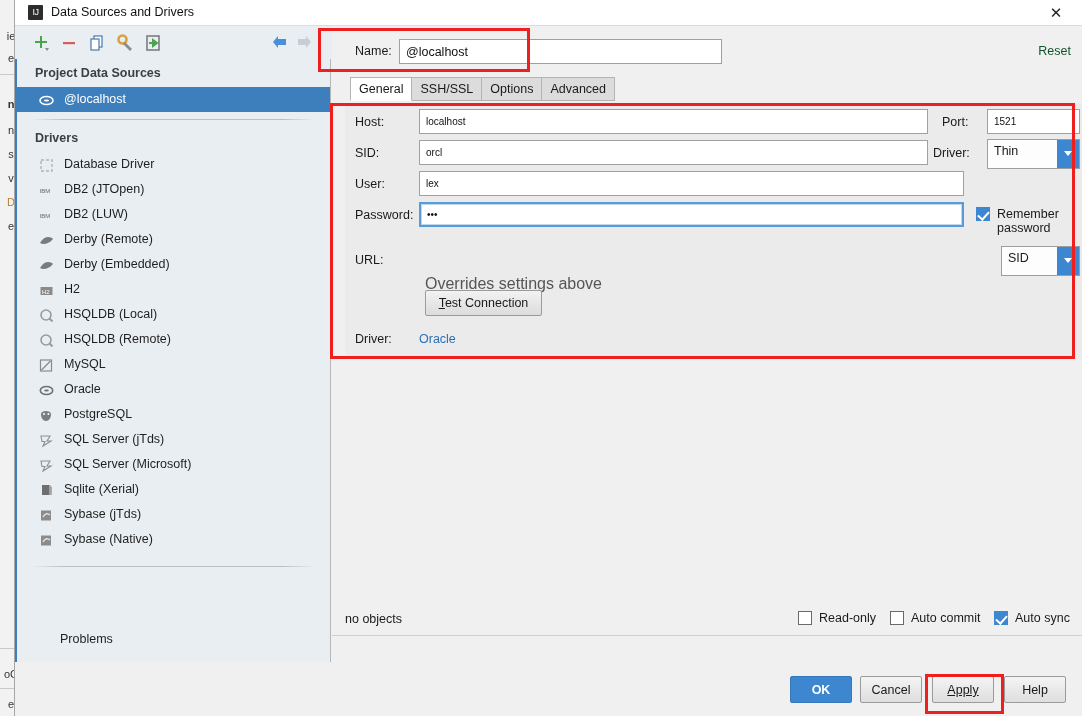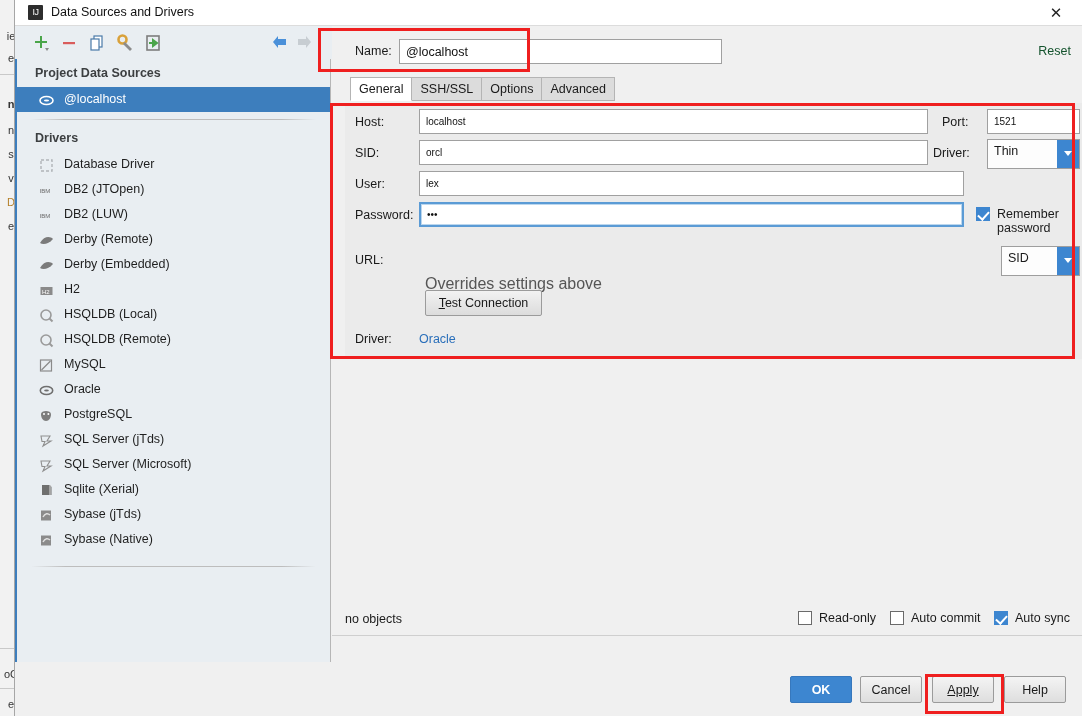--- a/index.html
+++ b/index.html
@@ -460,20 +460,21 @@
         <svg width="15" height="15" viewBox="0 0 15 15">
           <rect x="2" y="2.5" width="10" height="10" fill="#8b8b8b"></rect>
           <path d="M4 9 C6 5, 9 5, 11 7" stroke="#e0e0e0" stroke-width="1.4" fill="none"></path>
         </svg>
       </span>
       <span class="lbl">Sybase (Native)</span>
     </div>
 
     <div class="sb-sep" style="margin-top:14px"></div>
 
+    <div id="problems-row">Problems</div>
   </div>
 
   <div id="sb-track">
     <div id="sb-thumb"></div>
   </div>
 
   <div id="content">
 
     <div id="name-row">
       <div id="name-label">Name:</div>

